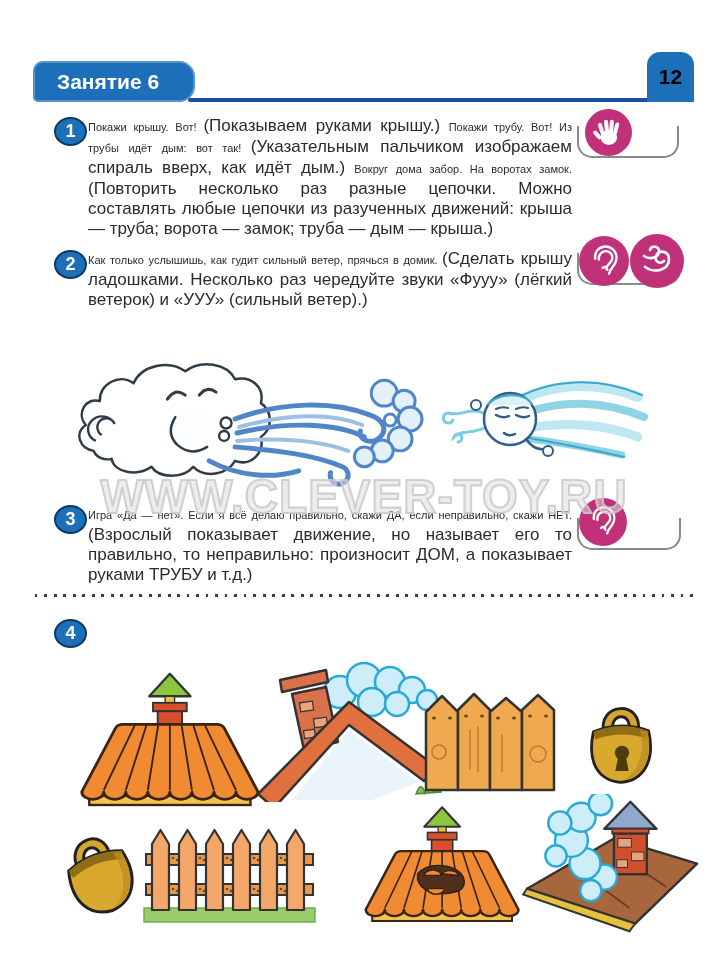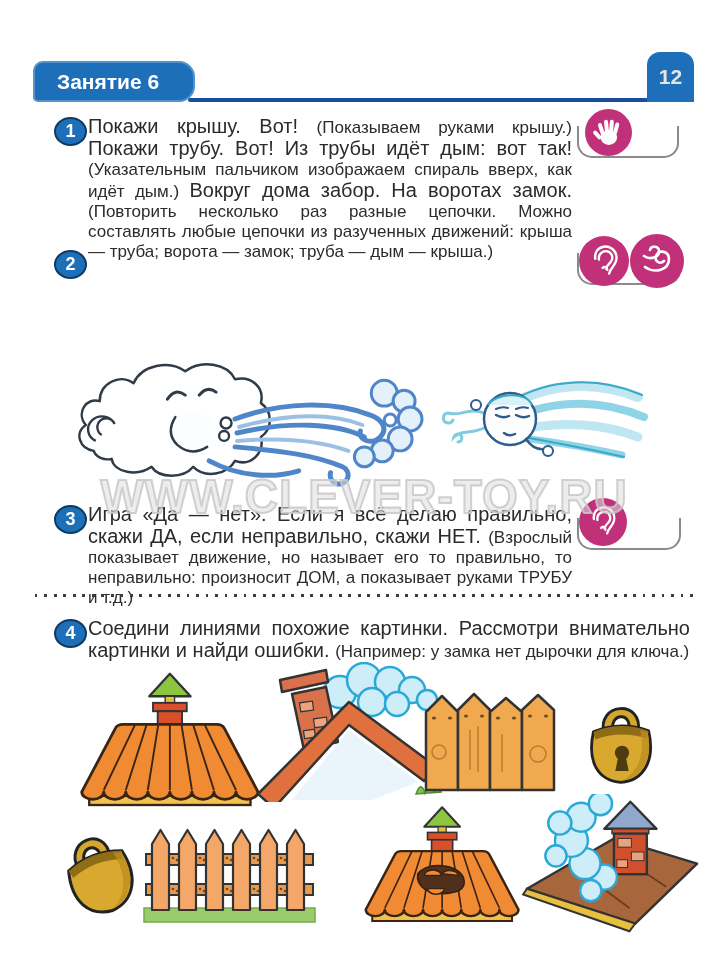--- a/index.html
+++ b/index.html
@@ -22,32 +22,32 @@
     display:flex;align-items:center;padding-left:24px;box-sizing:border-box;
     box-shadow:inset 0 0 0 2px rgba(255,255,255,.25);
   }
   .header-rule{
     position:absolute;left:188px;top:76px;width:462px;height:4px;
     background:var(--rule-blue);border-radius:2px;
   }
   .page-tab{
     position:absolute;left:647px;top:30px;width:47px;height:50px;
     background:var(--accent-blue);border-radius:13px 13px 0 0;
-    color:#e5e5e5;font-size:21px;font-weight:bold;
+    color:#000000;font-size:21px;font-weight:bold;
     display:flex;align-items:center;justify-content:center;
   }
   
   .badge{
     position:absolute;width:33px;height:29px;border-radius:50%;
     background:var(--accent-blue);border:2px solid #0e3a63;box-sizing:border-box;
     color:#fff;font-weight:bold;font-size:18px;text-align:center;line-height:25px;
   }
   .task-text{position:absolute;text-align:justify;line-height:20px;}
   .task-text p{margin:0;}
-  .task-text .main{font-size:20px;}
+  .task-text .main{font-size:11px;}
   .task-text .note{font-size:17px;}
   #task1-text{left:88px;top:94px;width:484px;}
   #task2-text{left:88px;top:227px;width:484px;}
   #task3-text{left:88px;top:482px;width:484px;}
   #task4-text{left:88px;top:596px;width:602px;}
   
   .tray{
     position:absolute;border:2.5px solid #8a8a8a;border-top:none;
     border-radius:0 0 15px 15px;box-sizing:border-box;
   }
@@ -84,26 +84,24 @@
 
   <div class="badge" style="left:54px;top:95px">1</div>
   <div class="badge" style="left:54px;top:228px">2</div>
   <div class="badge" style="left:54px;top:483px">3</div>
   <div class="badge" style="left:54px;top:597px">4</div>
 
   <div id="task1-text" class="task-text">
       <p><span class="main">Покажи крышу. Вот! </span><span class="note">(Показываем руками крышу.) </span><span class="main">Покажи трубу. Вот! Из трубы идёт дым: вот так! </span><span class="note">(Указательным пальчиком изображаем спираль вверх, как идёт дым.) </span><span class="main">Вокруг дома забор. На воротах замок. </span><span class="note">(Повторить несколько раз разные цепочки. Можно составлять любые цепочки из разученных движений: крыша — труба; ворота — замок; труба — дым — крыша.)</span></p>
     </div>
   <div id="task2-text" class="task-text">
+      <p><span class="main">Как только услышишь, как гудит сильный ветер, прячься в домик. </span><span class="note">(Сделать крышу ладошками. Несколько раз чередуйте звуки «Фууу» (лёгкий ветерок) и «УУУ» (сильный ветер).)</span></p>
     </div>
   <div id="task3-text" class="task-text">
       <p><span class="main">Игра «Да — нет». Если я всё делаю правильно, скажи ДА, если неправильно, скажи НЕТ. </span><span class="note">(Взрослый показывает движение, но называет его то правильно, то неправильно: произносит ДОМ, а показывает руками ТРУБУ и т.д.)</span></p>
-    </div>
-  <div id="task4-text" class="task-text">
-      <p><span class="main">Соедини линиями похожие картинки. Рассмотри внимательно картинки и найди ошибки. </span><span class="note">(Например: у замка нет дырочки для ключа.)</span></p>
     </div>
 
   <div class="tray" style="left:577px;top:104px;width:102px;height:32px"></div>
   <div class="mcirc" style="left:585px;top:87px;width:47px;height:47px">
     <svg viewBox="0 0 40 40">
       <g fill="#fff">
         <ellipse cx="20.5" cy="26" rx="9.5" ry="8.5"></ellipse>
         <rect x="9.5" y="9" width="4.6" height="15" rx="2.3" transform="rotate(-18 11.8 16)"></rect>
         <rect x="15.5" y="5.5" width="4.6" height="17" rx="2.3" transform="rotate(-6 17.8 13)"></rect>
         <rect x="21.3" y="5.5" width="4.6" height="17" rx="2.3" transform="rotate(4 23.6 13)"></rect>

